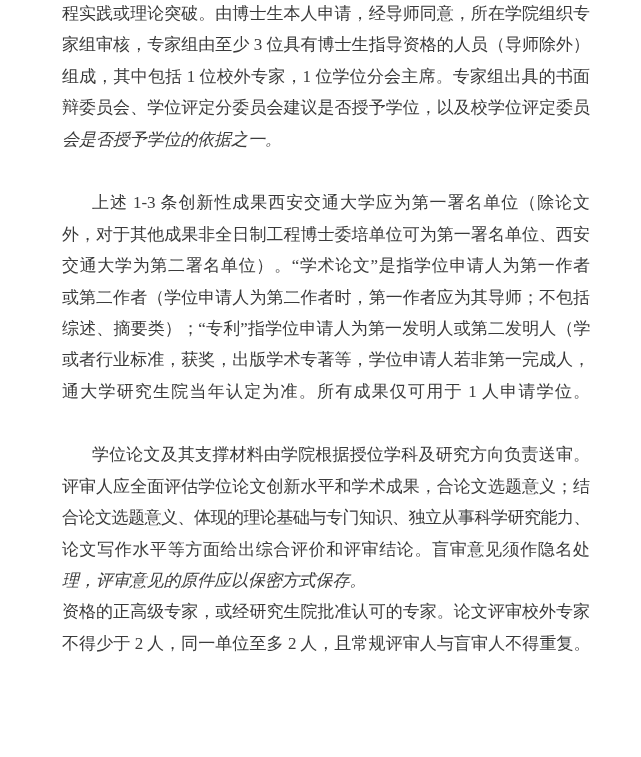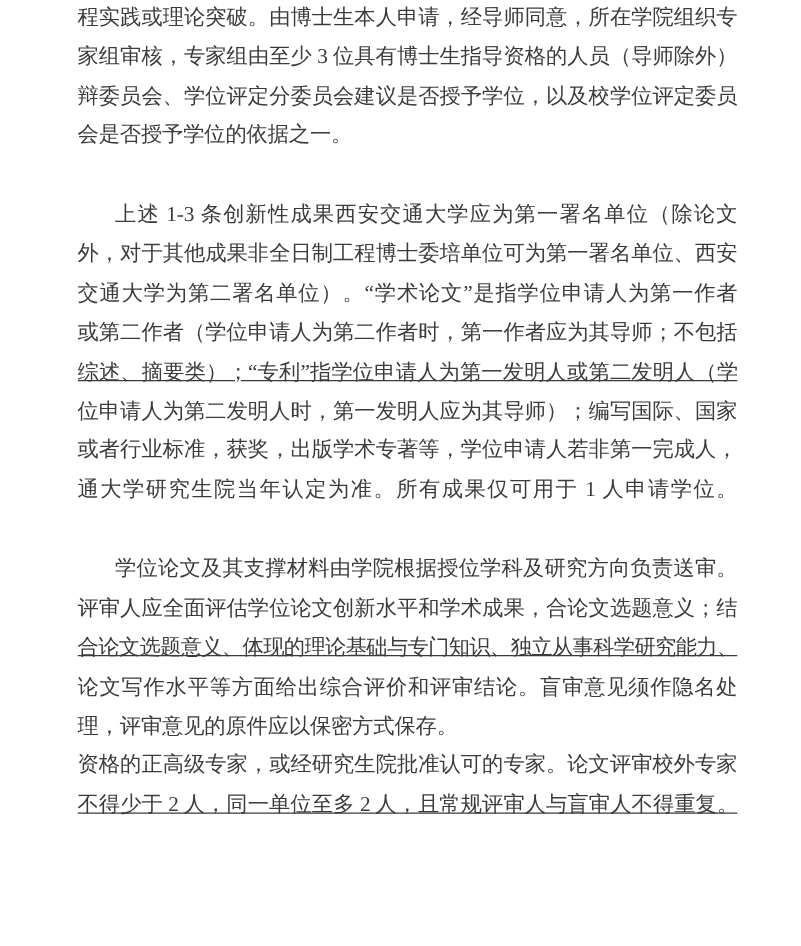--- a/index.html
+++ b/index.html
@@ -40,51 +40,51 @@
     color: #3b3b3b;
     letter-spacing: -0.1px;
     text-align: justify;
     text-align-last: justify;
     -moz-text-align-last: justify;
     white-space: normal;
   }
   .line.end {
     text-align: right;
     text-align-last: left;
+    font-style: italic;
     -moz-text-align-last: left;
   }
   .line.ind {
     text-indent: 30px;
     margin-top: 32px;
   }
   .line.tight {
     letter-spacing: -0.6px;
-    text-decoration: underline;
   }
 </style>
 </head>
 <body>
 
 <div class="page">
   <div class="textblock">
 
     <div class="para">
       <div class="line">程实践或理论突破。由博士生本人申请，经导师同意，所在学院组织专</div>
       <div class="line">家组审核，专家组由至少 3 位具有博士生指导资格的人员（导师除外）</div>
+      <div class="line">组成，其中包括 1 位校外专家，1 位学位分会主席。专家组出具的书面</div>
       <div class="line">辩委员会、学位评定分委员会建议是否授予学位，以及校学位评定委员</div>
       <div class="line end">会是否授予学位的依据之一。</div>
     </div>
 
     <div class="para">
       <div class="line ind">上述 1-3 条创新性成果西安交通大学应为第一署名单位（除论文</div>
       <div class="line">外，对于其他成果非全日制工程博士委培单位可为第一署名单位、西安</div>
       <div class="line">交通大学为第二署名单位）。“学术论文”是指学位申请人为第一作者</div>
       <div class="line">或第二作者（学位申请人为第二作者时，第一作者应为其导师；不包括</div>
       <div class="line tight">综述、摘要类）；“专利”指学位申请人为第一发明人或第二发明人（学</div>
-      <div class="line">位申请人为第二发明人时，第一发明人应为其导师）；编写国际、国家</div>
       <div class="line">或者行业标准，获奖，出版学术专著等，学位申请人若非第一完成人，</div>
       <div class="line">通大学研究生院当年认定为准。所有成果仅可用于 1 人申请学位。</div>
     </div>
 
     <div class="para">
       <div class="line ind">学位论文及其支撑材料由学院根据授位学科及研究方向负责送审。</div>
       <div class="line">评审人应全面评估学位论文创新水平和学术成果，合论文选题意义；结</div>
       <div class="line tight">合论文选题意义、体现的理论基础与专门知识、独立从事科学研究能力、</div>
       <div class="line">论文写作水平等方面给出综合评价和评审结论。盲审意见须作隐名处</div>
       <div class="line end">理，评审意见的原件应以保密方式保存。</div>

